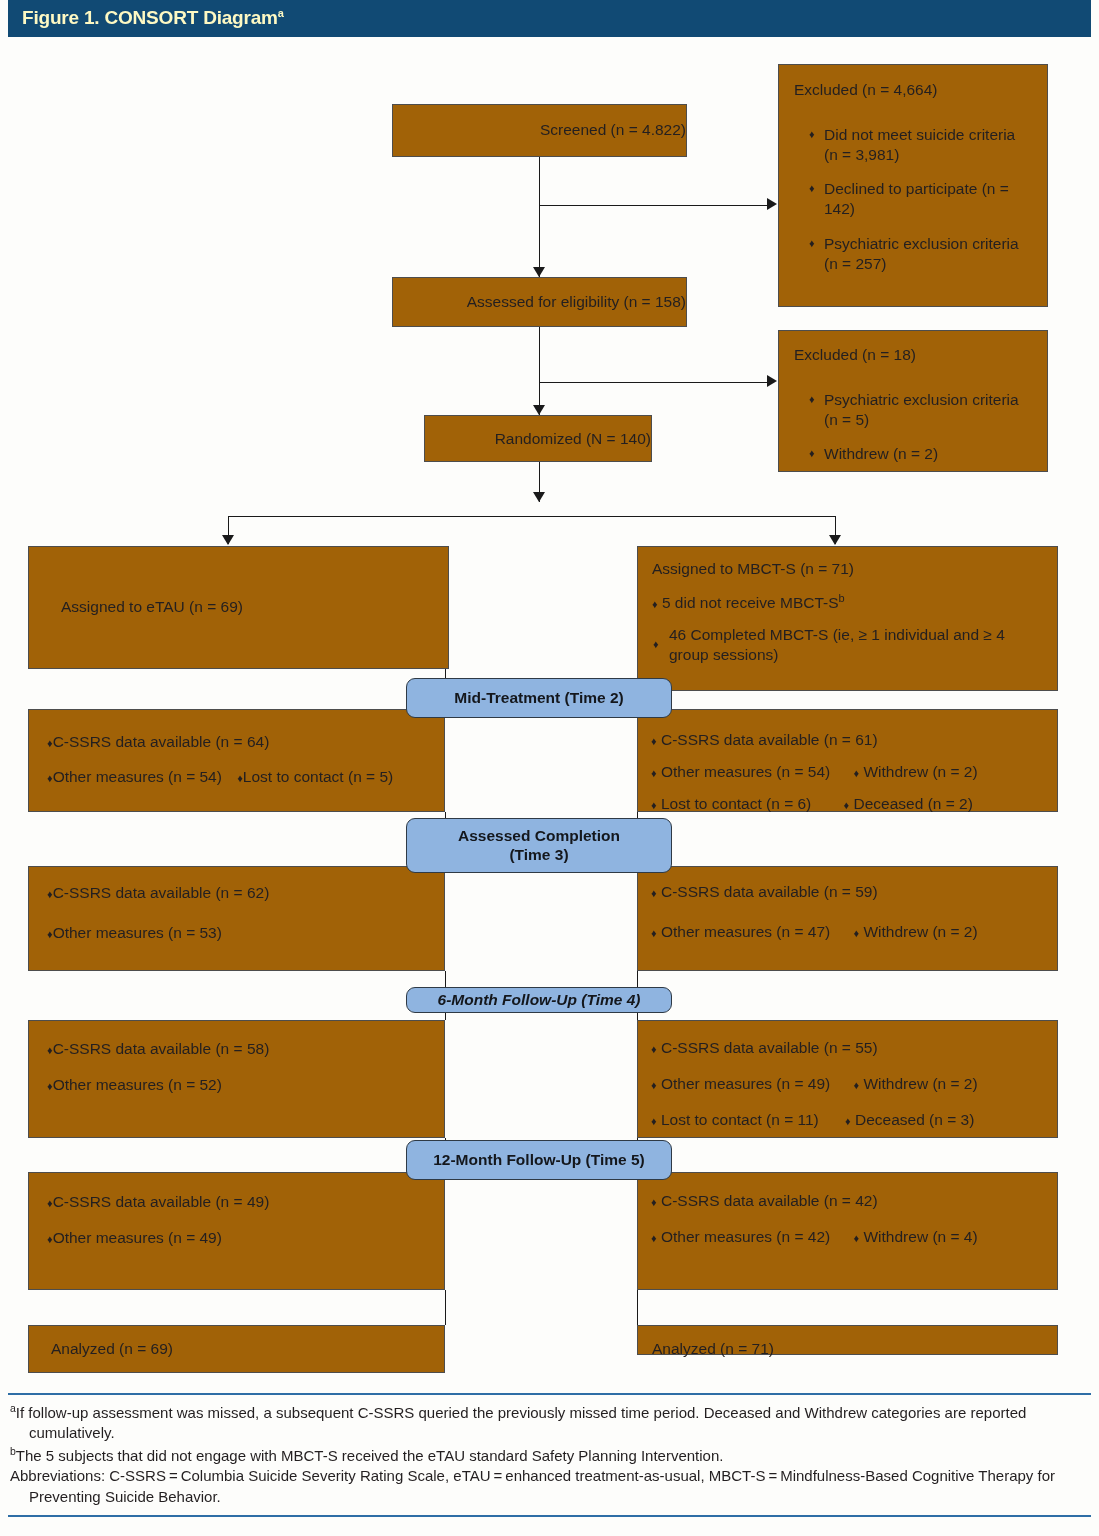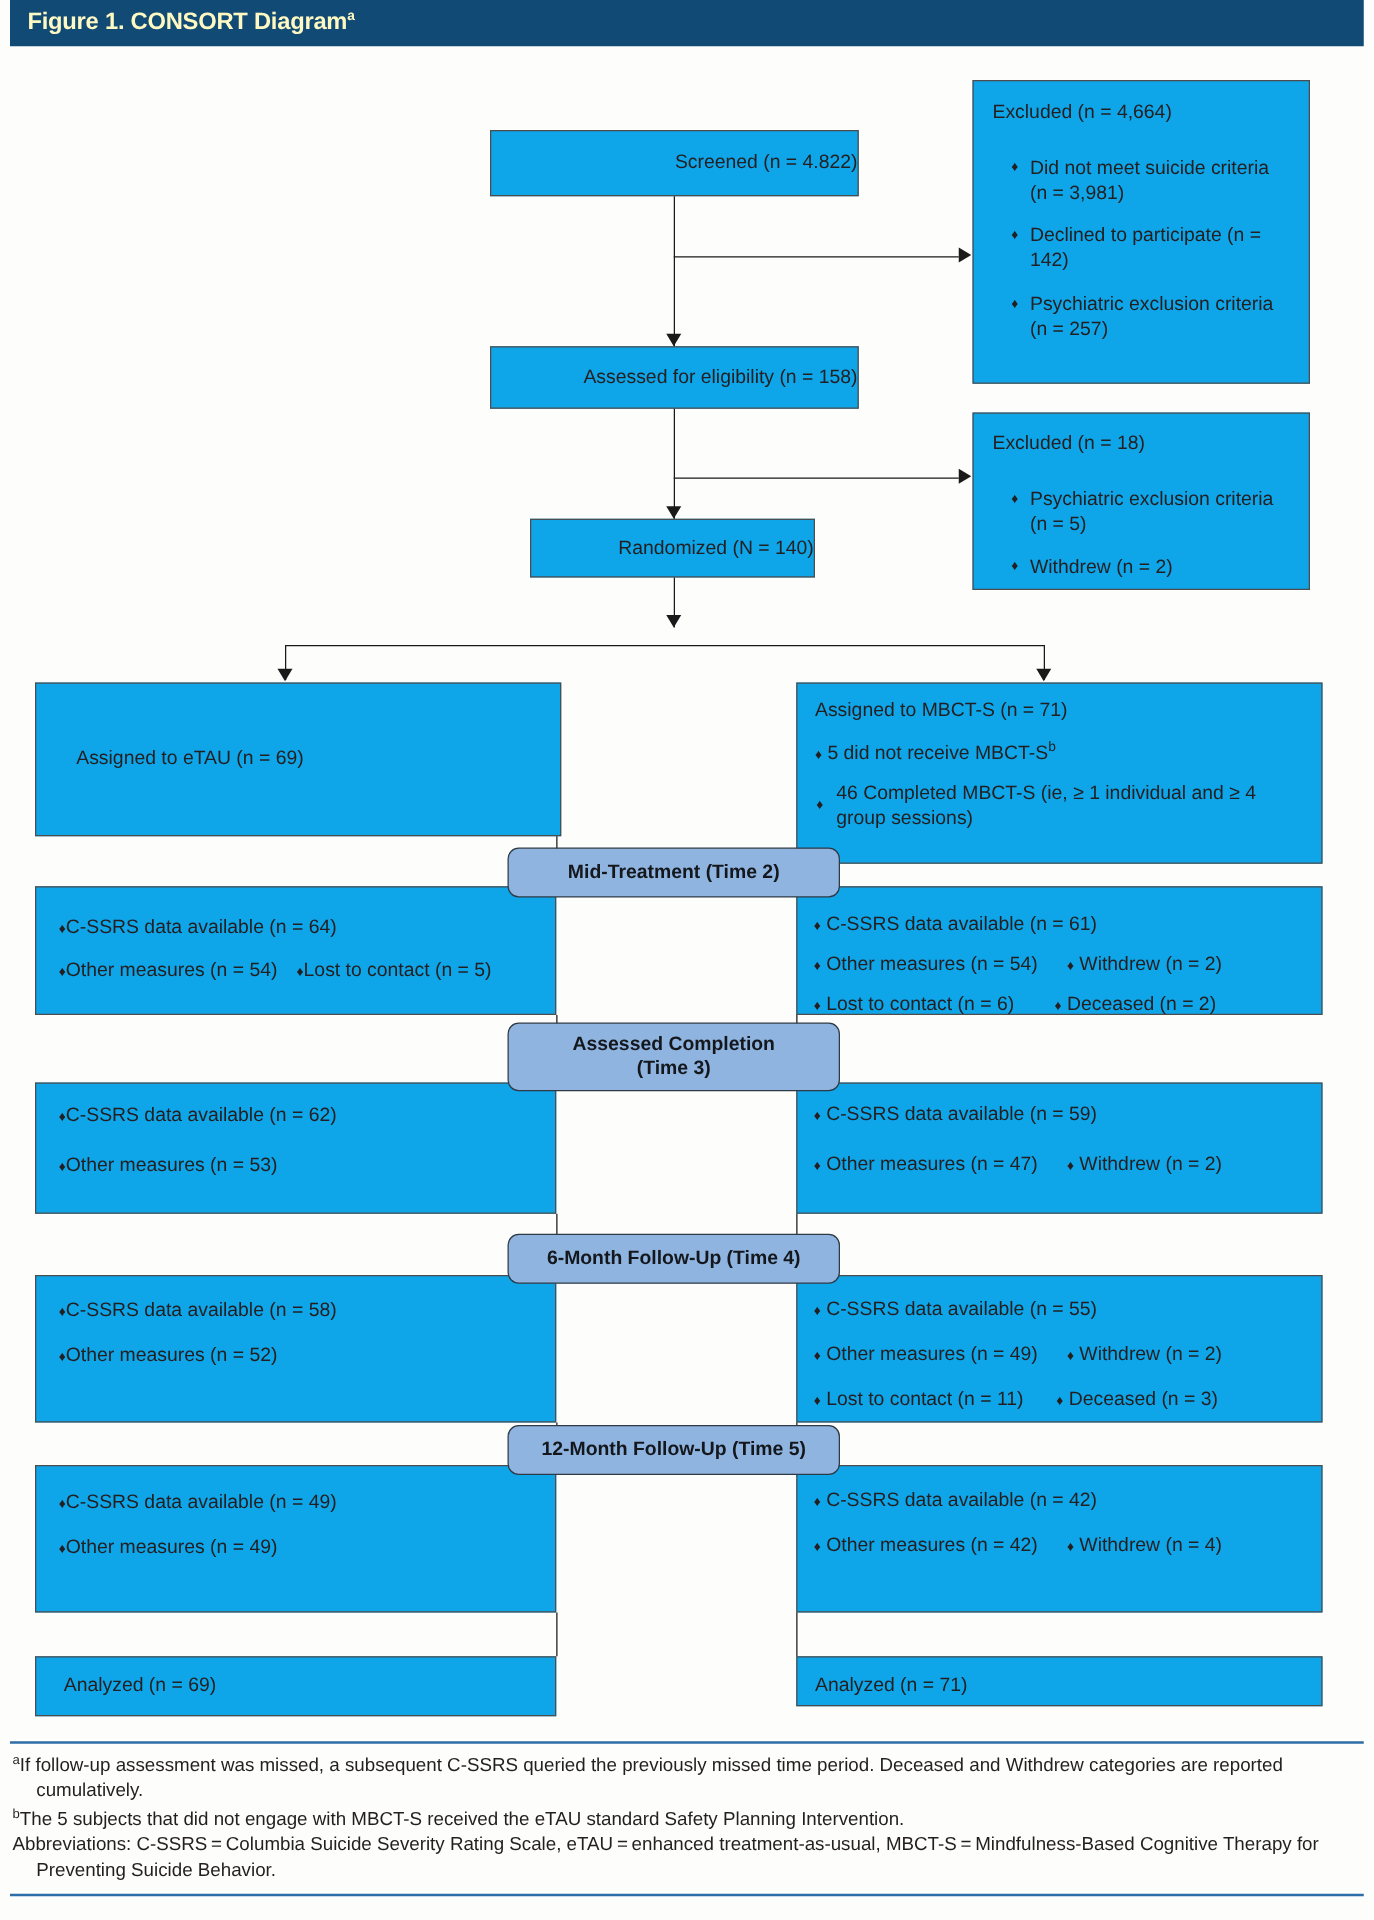--- a/index.html
+++ b/index.html
@@ -42,21 +42,21 @@
     font-size: 11px;
     vertical-align: super;
     font-weight: bold;
   }
 
   
   .box {
     position: absolute;
     box-sizing: border-box;
     border: 1.4px solid #4d4d4d;
-    background: #0ea5e9;
+    background: #a16207;
   }
   .box .ctr {
     position: absolute;
     left: 0; right: 0;
     text-align: right;
     font-size: 15.5px;
   }
   .boxtext {
     font-size: 15.5px;
     line-height: 1.33;
@@ -284,21 +284,21 @@
     </div>
     <div style="position:absolute; left:13px; top:56px; font-size:15.5px;">
       <span style="font-size:11px;">♦</span> <span>Other measures (n = 47)</span>
       <span style="font-size:11px; margin-left:19px;">♦</span> <span>Withdrew (n = 2)</span>
     </div>
   </div>
 
   <div class="vline" style="left:445px; top:812px; height:54px;"></div>
   <div class="vline" style="left:637px; top:812px; height:54px;"></div>
 
-  <div class="stage" style="left:406px; top:987px; width:266px; height:40px;">
+  <div class="stage" style="left:406px; top:987px; width:266px; height:26px;font-style:italic;">
     <span>6-Month Follow-Up (Time 4)</span>
   </div>
 
   <div class="box" style="left:28px; top:1020px; width:417px; height:118px;">
     <div style="position:absolute; left:18px; top:19px; font-size:15.5px;">
       <span style="font-size:11px;">♦</span><span>C-SSRS data available (n = 58)</span>
     </div>
     <div style="position:absolute; left:18px; top:55px; font-size:15.5px;">
       <span style="font-size:11px;">♦</span><span>Other measures (n = 52)</span>
     </div>
@@ -345,21 +345,21 @@
   </div>
 
   <div class="vline" style="left:445px; top:1138px; height:34px;"></div>
   <div class="vline" style="left:637px; top:1138px; height:34px;"></div>
 
 
   <div class="box" style="left:28px; top:1325px; width:417px; height:48px;">
     <div style="position:absolute; left:22px; top:14px; font-size:15.5px;">Analyzed (n = 69)</div>
   </div>
 
-  <div class="box" style="left:637px; top:1325px; width:421px; height:40px;">
+  <div class="box" style="left:637px; top:1325px; width:421px; height:30px;">
     <div style="position:absolute; left:14px; top:14px; font-size:15.5px;">Analyzed (n = 71)</div>
   </div>
 
   <div class="vline" style="left:445px; top:1290px; height:35px;"></div>
   <div class="vline" style="left:637px; top:1290px; height:35px;"></div>
 
   <div id="footer">
     <div class="rule-top"></div>
     <div class="fn-wrap">
       <div class="fn">

